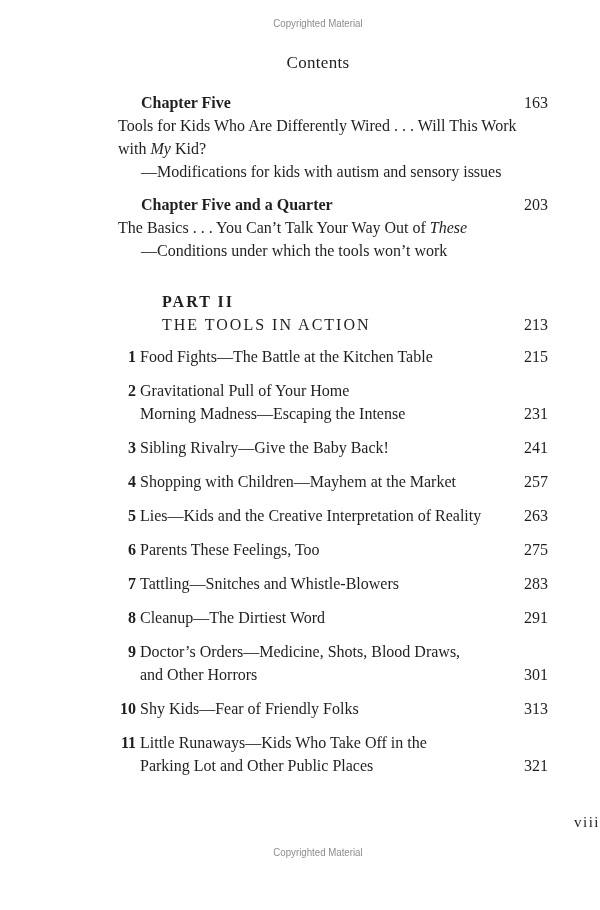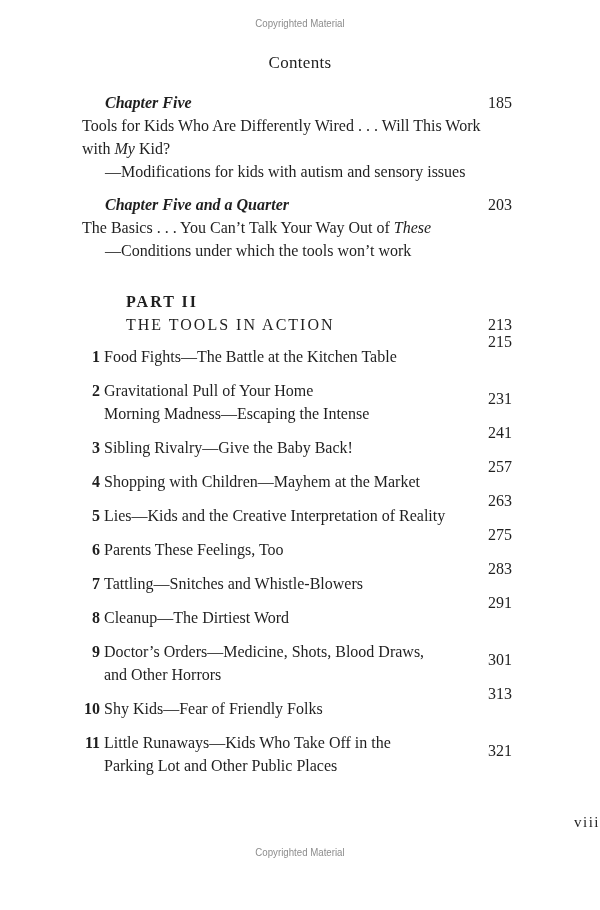--- a/index.html
+++ b/index.html
@@ -4,20 +4,21 @@
 <style>
   * { margin:0; padding:0; box-sizing:border-box; }
   html,body { background:#ffffff; }
   .page {
     position:relative;
     width:600px; height:860px;
     background:#ffffff;
     font-family:"Liberation Serif", serif;
     color:#1f1f1f;
     overflow:hidden;
+    padding-left:36px;
   }
   .copy {
     text-align:center;
     font-family:"Liberation Sans", sans-serif;
     font-size:11px;
     color:#8d8d8d;
     transform:scaleX(.88);
   }
   .copy-top { padding-top:17px; }
   .copy-bottom { margin-top:15px; }
@@ -27,38 +28,38 @@
     margin-top:24px;
     letter-spacing:.3px;
   }
   .content {
     margin-left:82px;
     width:430px;
     font-size:16px;
     line-height:23px;
   }
   .chapter-head { position:relative; }
-  .chapter-title { margin-left:23px; font-weight:700;font-style:italic; }
+  .chapter-title { margin-left:23px; font-weight:700; }
   .pg { position:absolute; right:0; top:0; line-height:23px; }
   .chapter-1 { margin-top:18px; }
   .chapter-2 { margin-top:10px; }
   .sub-line { white-space:nowrap; }
   .note { padding-left:23px; white-space:nowrap; }
   .it { font-style:italic;margin-top:12px; }
   .part {
     margin-top:28px;
     margin-left:44px;
     letter-spacing:2px;
   }
   .part-label { font-weight:700; }
   .part-title-row { position:relative; }
   .part-title-row .pg { letter-spacing:0; }
   .toc-list { margin-top:9px; }
   .item { position:relative; display:flex; margin-bottom:11px; padding-right:36px; }
-  .item .pg { top:auto; bottom:15px; }
+  .item .pg { top:auto; bottom:0; }
   .num {
     width:18px;
     flex:0 0 18px;
     text-align:right;
     font-weight:700;
     margin-right:4px;
     align-self:flex-start;
   }
   .lines { white-space:nowrap; }
   .folio { text-align:right; font-size:15px; margin-top:37px; letter-spacing:1.5px; }
@@ -70,21 +71,21 @@
 
   <div class="copy copy-top">Copyrighted Material</div>
 
   <div class="contents-title">Contents</div>
 
   <div class="content">
 
     <div class="chapter chapter-1">
       <div class="chapter-head">
         <div class="chapter-title">Chapter Five</div>
-        <div class="pg">185</div>
+        <div class="pg">163</div>
       </div>
       <div class="sub-line">Tools for Kids Who Are Differently Wired . . . Will This Work</div>
       <div class="sub-line"><span>with </span><span class="it">My</span><span> Kid?</span></div>
       <div class="note">—Modifications for kids with autism and sensory issues</div>
     </div>
 
     <div class="chapter chapter-2">
       <div class="chapter-head">
         <div class="chapter-title">Chapter Five and a Quarter</div>
         <div class="pg">203</div>

